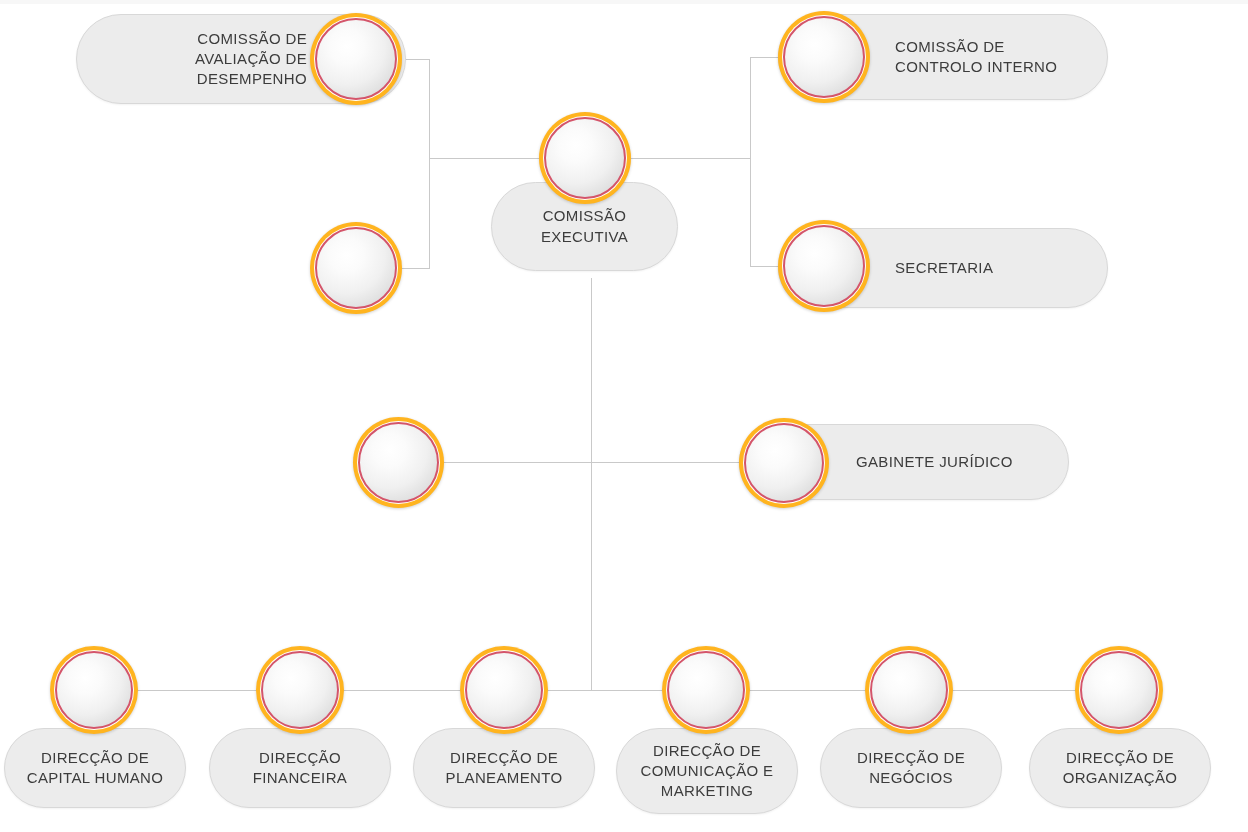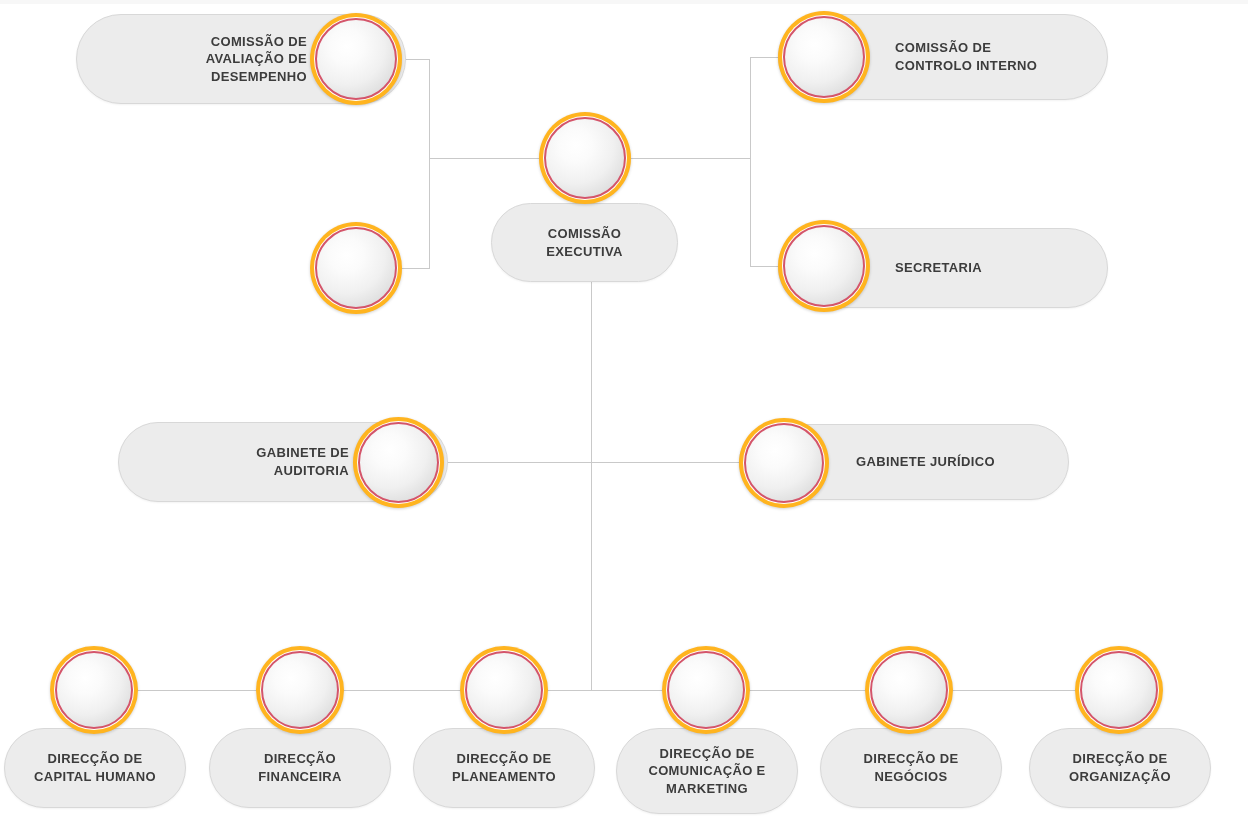--- a/index.html
+++ b/index.html
@@ -40,25 +40,25 @@
     box-sizing: border-box;
     background: #ececec;
     border: 1px solid #d8d8d8;
     border-radius: 999px;
     display: flex;
     align-items: center;
     box-shadow: 0 1px 2px rgba(0,0,0,0.05);
   }
   .pill-label {
     color: #3c3c3c;
-    font-size: 13px;
+    font-size: 15px;
     line-height: 1.35;
     letter-spacing: 0.35px;
     white-space: pre-line;
-    font-weight: 700;
+    font-weight: 400;
   }
   .pill.align-right {
     justify-content: flex-end;
   }
   .pill.align-right .pill-label {
     text-align: right;
     padding-right: 98px;
     padding-left: 18px;
   }
   .pill.align-left {
@@ -142,30 +142,26 @@
     <span class="pill-label">COMISSÃO DE
 CONTROLO INTERNO</span>
   </div>
   <div class="node-circle" style="left:778px; top:11px; width:92px; height:92px;"></div>
 
   <div class="pill align-left" style="left:778px; top:228px; width:330px; height:80px;">
     <span class="pill-label">SECRETARIA</span>
   </div>
   <div class="node-circle" style="left:778px; top:220px; width:92px; height:92px;"></div>
 
-  <div class="pill align-center" style="left:491px; top:203px; width:187px; height:79px;">
+  <div class="pill align-center" style="left:491px; top:182px; width:187px; height:89px;">
     <span class="pill-label">COMISSÃO
 EXECUTIVA</span>
   </div>
   <div class="node-circle" style="left:539px; top:112px; width:92px; height:92px;"></div>
 
-  <div class="pill align-right" style="left:118px; top:422px; width:330px; height:80px;">
-    <span class="pill-label">GABINETE DE
-AUDITORIA</span>
-  </div>
   <div class="node-circle" style="left:353px; top:417px; width:91px; height:91px;"></div>
 
   <div class="pill align-left" style="left:739px; top:424px; width:330px; height:76px;">
     <span class="pill-label">GABINETE JURÍDICO</span>
   </div>
   <div class="node-circle" style="left:739px; top:418px; width:90px; height:90px;"></div>
 
   <div>
 
     <div class="pill align-center" style="left:4px; top:728px; width:182px; height:80px;">

